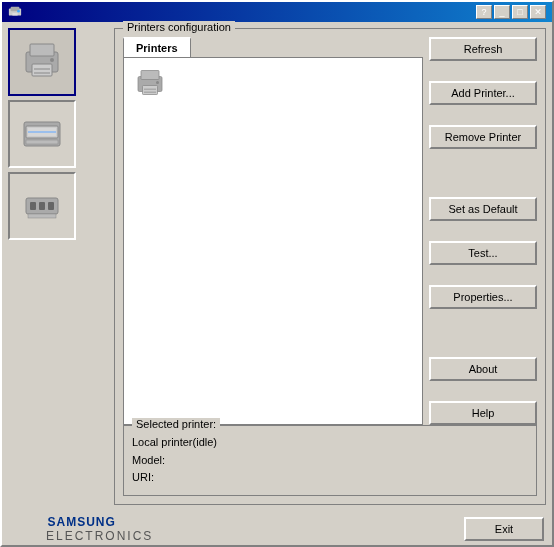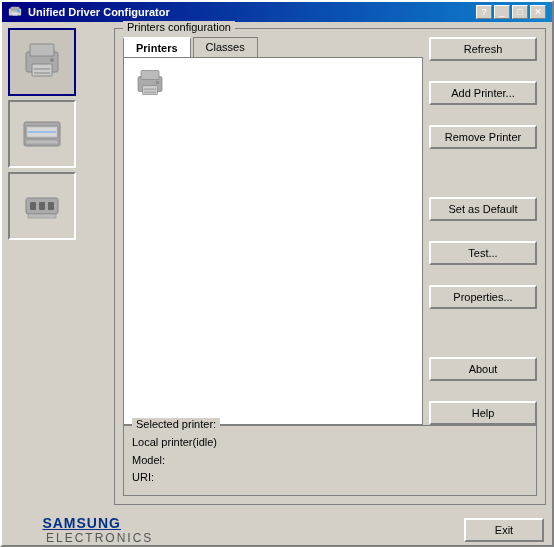--- a/index.html
+++ b/index.html
@@ -204,25 +204,24 @@
       justify-content: space-between;
       align-items: center;
       padding: 4px 8px;
     }
     .samsung-logo {
       display: flex;
       flex-direction: column;
       align-items: center;
     }
     .samsung-text {
-      font-size: 14px;
+      font-size: 12px;
       font-weight: bold;
       color: #003087;
       letter-spacing: 1px;
-      text-decoration: underline;
     }
     .electronics-text {
       font-size: 12px;
       color: #555;
       letter-spacing: 2px;
       padding-left: 36px;
     }
     .exit-btn {
       width: 80px;
       height: 24px;
@@ -234,21 +233,20 @@
 <div class="window">
 
   <div class="title-bar">
     <div class="title-bar-left">
       <svg class="title-icon" viewBox="0 0 16 16">
         <rect x="1" y="4" width="14" height="8" rx="1" fill="#ccc"></rect>
         <rect x="3" y="2" width="10" height="5" rx="1" fill="#aaa"></rect>
         <rect x="5" y="9" width="6" height="3" fill="#ddd"></rect>
         <circle cx="12" cy="7" r="1.5" fill="#4af"></circle>
       </svg>
-      <span class="title-text">Unified Driver Configurator</span>
     </div>
     <div class="title-bar-controls">
       <div class="title-btn">?</div>
       <div class="title-btn">_</div>
       <div class="title-btn">□</div>
       <div class="title-btn">✕</div>
     </div>
   </div>
 
   <div class="window-body">
@@ -291,23 +289,20 @@
 
       <div class="group-box" style="flex:1; display:flex; flex-direction:column;">
         <span class="group-box-label">Printers configuration</span>
 
         <div class="config-area" style="flex:1;">
 
           <div class="tabs-and-list">
             <div class="tabs">
               <div class="tab active">
                 <span>Printers</span>
-              </div>
-              <div class="tab">
-                <span>Classes</span>
               </div>
             </div>
             <div class="printer-list">
               <div class="printer-list-item">
                 <svg width="36" height="36" viewBox="0 0 48 48">
                   <rect x="8" y="14" width="32" height="20" rx="2" fill="#aaa" stroke="#888" stroke-width="1"></rect>
                   <rect x="12" y="6" width="24" height="12" rx="1" fill="#bbb" stroke="#888" stroke-width="1"></rect>
                   <rect x="14" y="26" width="20" height="12" rx="1" fill="#ccc" stroke="#888" stroke-width="1"></rect>
                   <rect x="16" y="30" width="16" height="2" fill="#aaa"></rect>
                   <rect x="16" y="34" width="16" height="2" fill="#aaa"></rect>

